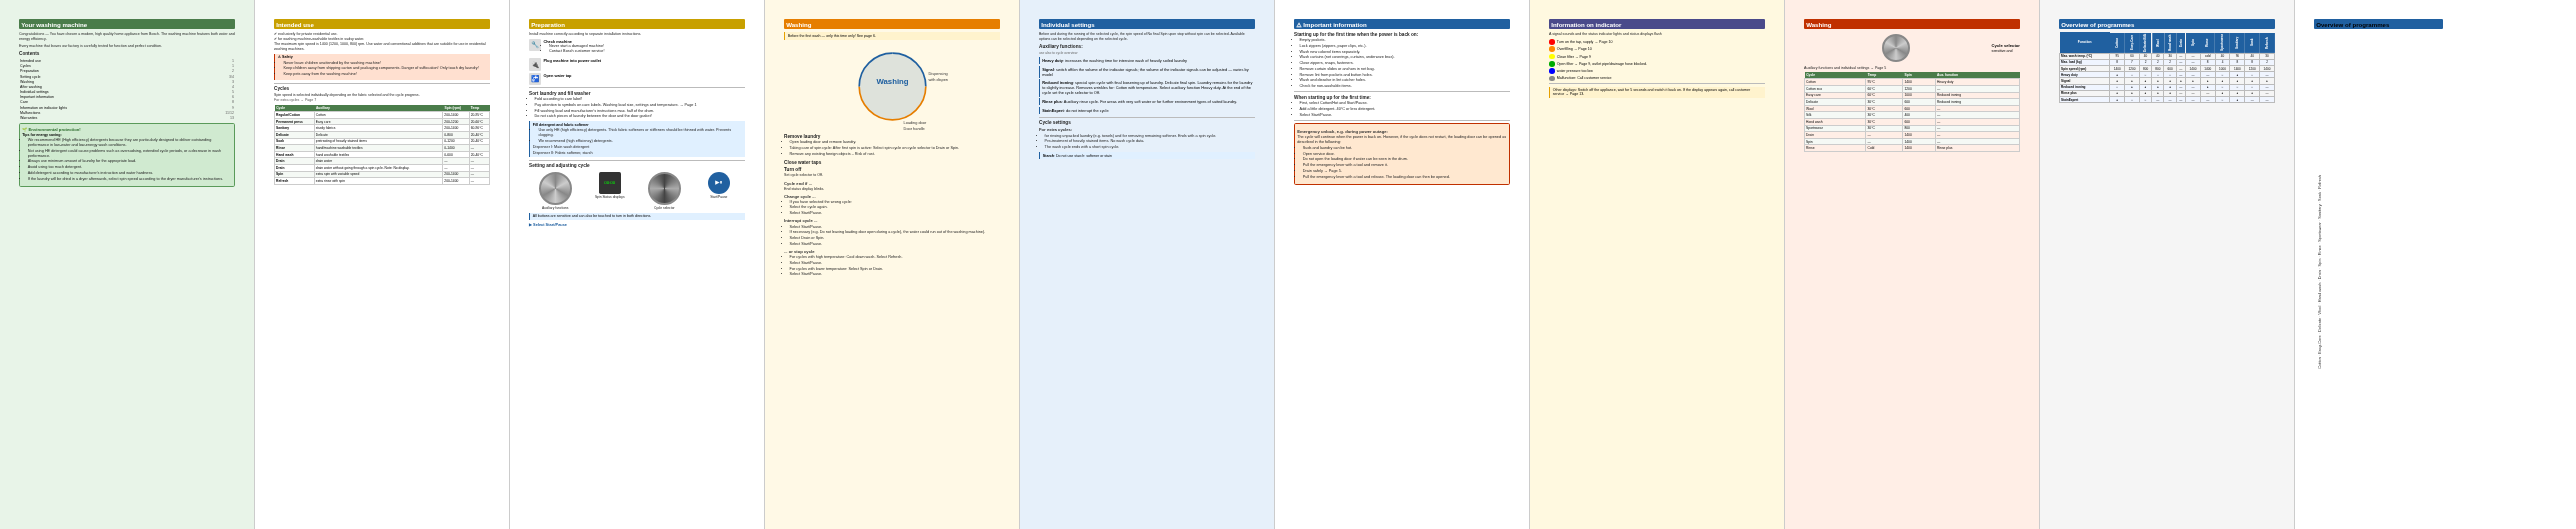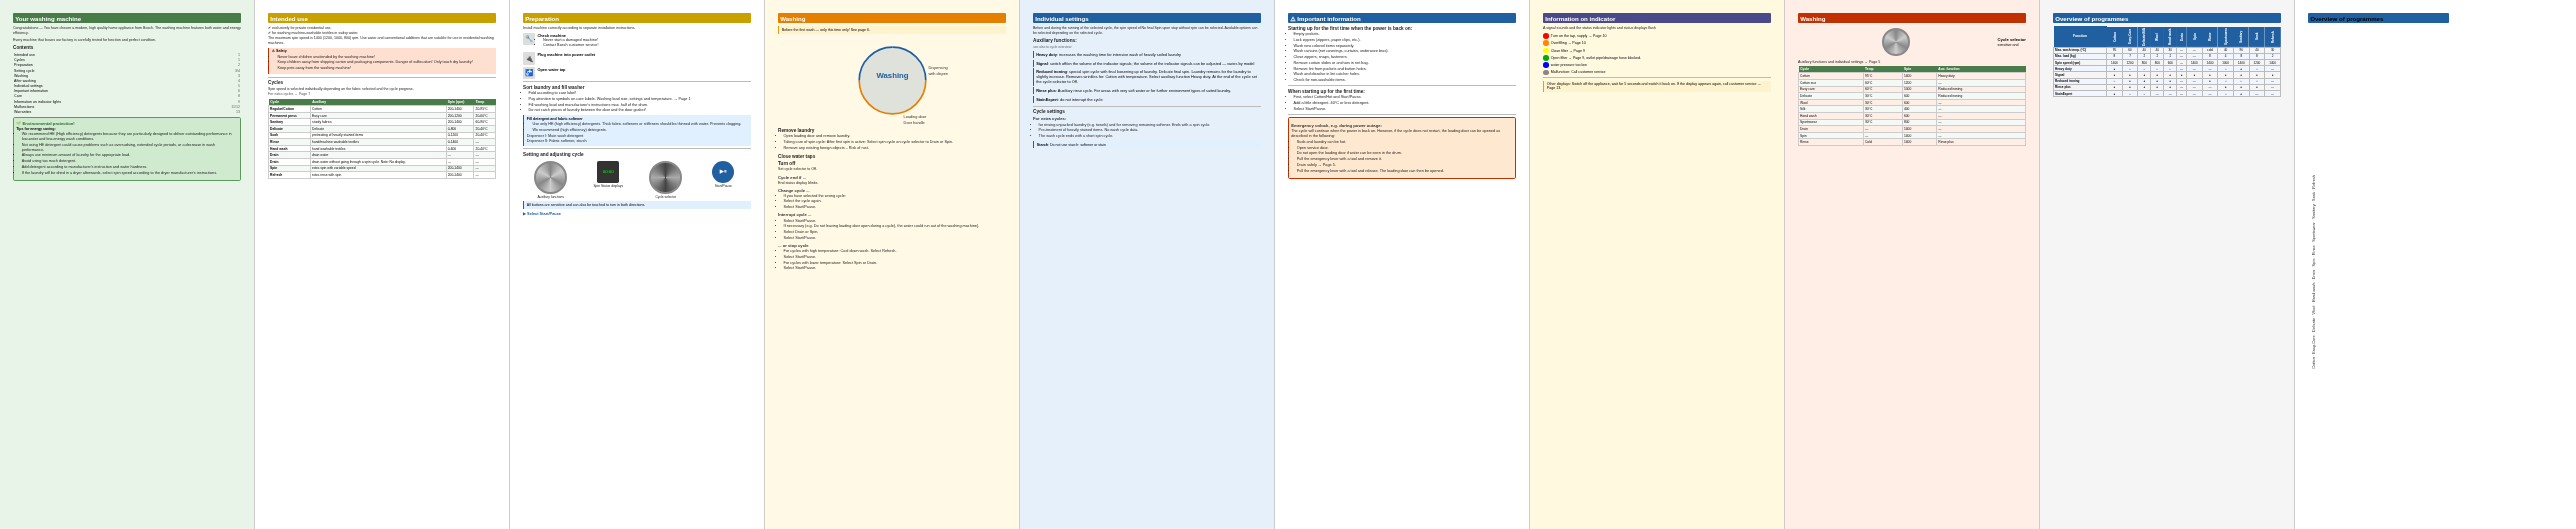--- a/index.html
+++ b/index.html
@@ -10,21 +10,21 @@
       width: 2576px;
       height: 530px;
       overflow: hidden;
       display: flex;
       flex-direction: row;
     }
 
     .panel {
       height: 530px;
       border-right: 0.6px solid #ccc;
-      padding: 13px;
+      padding: 19px;
       overflow: hidden;
       position: relative;
     }
 
     
     .panel-1 { background: #e8f4e8; width: 255px; }
     .panel-2 { background: #fff; width: 255px; }
     .panel-3 { background: #fff; width: 255px; }
     .panel-4 { background: #fff9e6; width: 255px; }
     .panel-5 { background: #e6f0fa; width: 255px; }

